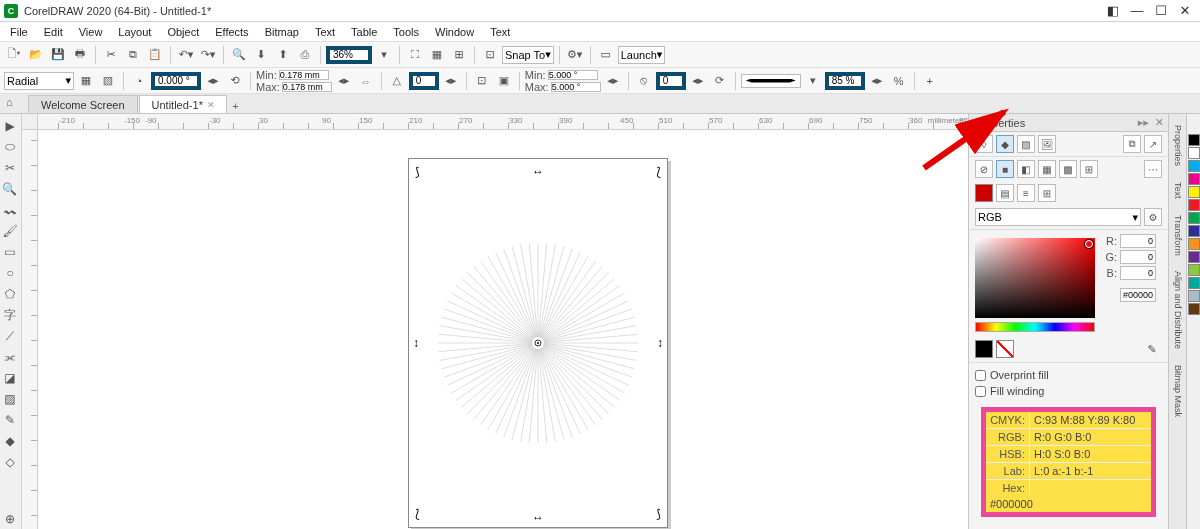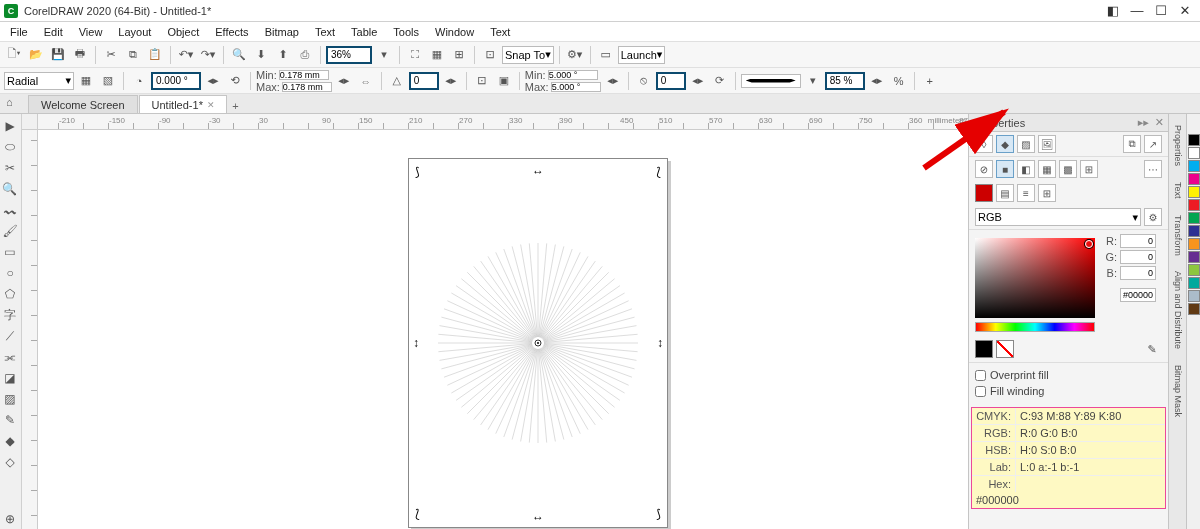--- a/index.html
+++ b/index.html
@@ -13,21 +13,21 @@
 .titlebar .winbtn { width: 22px; height: 18px; display: flex; align-items: center; justify-content: center; cursor: pointer; font-size: 13px; color: #333; }
 
 
 .menubar { height: 20px; background: #fff; display: flex; align-items: center; padding: 0 2px; border-bottom: 1px solid #e0e0e0; }
 .menubar .menuitem { padding: 2px 8px; cursor: pointer; color: #222; }
 
 
 .toolbar { height: 26px; background: #f7f7f7; display: flex; align-items: center; padding: 0 4px; gap: 2px; border-bottom: 1px solid #e0e0e0; }
 .tbtn { min-width: 20px; height: 20px; display: flex; align-items: center; justify-content: center; cursor: pointer; color: #555; border: 1px solid transparent; }
 .tsep { width: 1px; height: 18px; background: #ccc; margin: 0 3px; }
-.tinput { height: 18px; border: 2px solid #0c4a6e; background: #fff; padding: 0 3px; font-size: 10px; }
+.tinput { height: 18px; border: 4px solid #0c4a6e; background: #fff; padding: 0 3px; font-size: 10px; }
 .dropdown { display: flex; align-items: center; border: 1px solid #bbb; background: #fff; height: 18px; padding: 0 2px; }
 .spinpair { display: flex; flex-direction: column; gap: 0; }
 .spinpair .row { display: flex; align-items: center; gap: 2px; font-size: 9px; color: #555; }
 .spinpair .row input { width: 50px; height: 10px; font-size: 9px; border: 1px solid #bbb; }
 .stroke-preview { width: 60px; height: 14px; background: #fff; border: 1px solid #bbb; display: flex; align-items: center; justify-content: center; }
 .stroke-shape { width: 50px; height: 4px; background: #000; clip-path: polygon(0 50%, 12% 0, 88% 0, 100% 50%, 88% 100%, 12% 100%); }
 
 
 .doctabs { height: 20px; background: #eaeaea; display: flex; align-items: flex-end; padding-left: 28px; border-bottom: 1px solid #c5c5c5; position: relative; }
 .doctab { height: 18px; padding: 2px 12px; background: #fff; border: 1px solid #c5c5c5; border-bottom: none; margin-right: 1px; font-size: 10px; color: #333; cursor: pointer; display: flex; align-items: center; gap: 4px; }
@@ -75,21 +75,21 @@
 .rgb-inputs .r { display: flex; align-items: center; gap: 3px; justify-content: flex-end; }
 .rgb-inputs .r label { width: 14px; text-align: right; color: #555; }
 .rgb-inputs .r input { width: 36px; height: 14px; border: 1px solid #bbb; font-size: 9px; padding: 0 2px; text-align: right; }
 .hex-input { width: 70px; height: 14px; border: 1px solid #bbb; font-size: 9px; padding: 0 2px; }
 .swatch { width: 18px; height: 18px; border: 1px solid #888; }
 .swatch.black { background: #000; }
 .swatch.red { background: #c00; }
 .swatch.none { background: linear-gradient(45deg, #fff 45%, #f00 45%, #f00 55%, #fff 55%); }
 .check { display: flex; align-items: center; gap: 4px; padding: 2px 0; color: #444; }
 .check input { width: 11px; height: 11px; }
-.info-table { background: #fef9c3; border: 1px solid #ec4899; margin: 4px 2px; }
+.info-table { background: #fde047; border: 5px solid #ec4899; margin: 4px 12px; }
 .info-table .r { display: flex; border-bottom: 1px solid #eee; }
 .info-table .r:last-child { border-bottom: none; flex-direction: column; }
 .info-table .k { width: 44px; padding: 2px 4px; text-align: right; color: #555; border-right: 1px solid #eee; }
 .info-table .v { flex: 1; padding: 2px 4px; color: #444; }
 
 
 .dock-tabs { width: 18px; background: #e8e8e8; border-left: 1px solid #c5c5c5; display: flex; flex-direction: column; align-items: center; padding-top: 4px; gap: 2px; }
 .dock-tab { writing-mode: vertical-rl; font-size: 9px; color: #555; padding: 6px 2px; cursor: pointer; border: 1px solid transparent; }
 
 
@@ -262,24 +262,24 @@
   </div>
 
   <div class="canvas-wrap">
     <div class="ruler-corner"></div>
     <div class="ruler-h">
       <span class="mm-label">millimeters</span>
     <div class="tick" style="left: 20px;"></div>
         <div class="ticklabel" style="left: 21px;">-210</div>
         <div class="tick" style="left: 45px;"></div>
         <div class="tick" style="left: 70px;"></div>
-        <div class="ticklabel" style="left: 71px;">-150</div>
+        <div class="ticklabel" style="left: 86px;">-150</div>
         <div class="tick" style="left: 95px;"></div>
         <div class="tick" style="left: 120px;"></div>
-        <div class="ticklabel" style="left: 121px;">-90</div>
+        <div class="ticklabel" style="left: 107px;">-90</div>
         <div class="tick" style="left: 145px;"></div>
         <div class="tick" style="left: 170px;"></div>
         <div class="ticklabel" style="left: 171px;">-30</div>
         <div class="tick" style="left: 195px;"></div>
         <div class="tick" style="left: 220px;"></div>
         <div class="ticklabel" style="left: 221px;">30</div>
         <div class="tick" style="left: 245px;"></div>
         <div class="tick" style="left: 270px;"></div>
         <div class="ticklabel" style="left: 284px;">90</div>
         <div class="tick" style="left: 295px;"></div>

